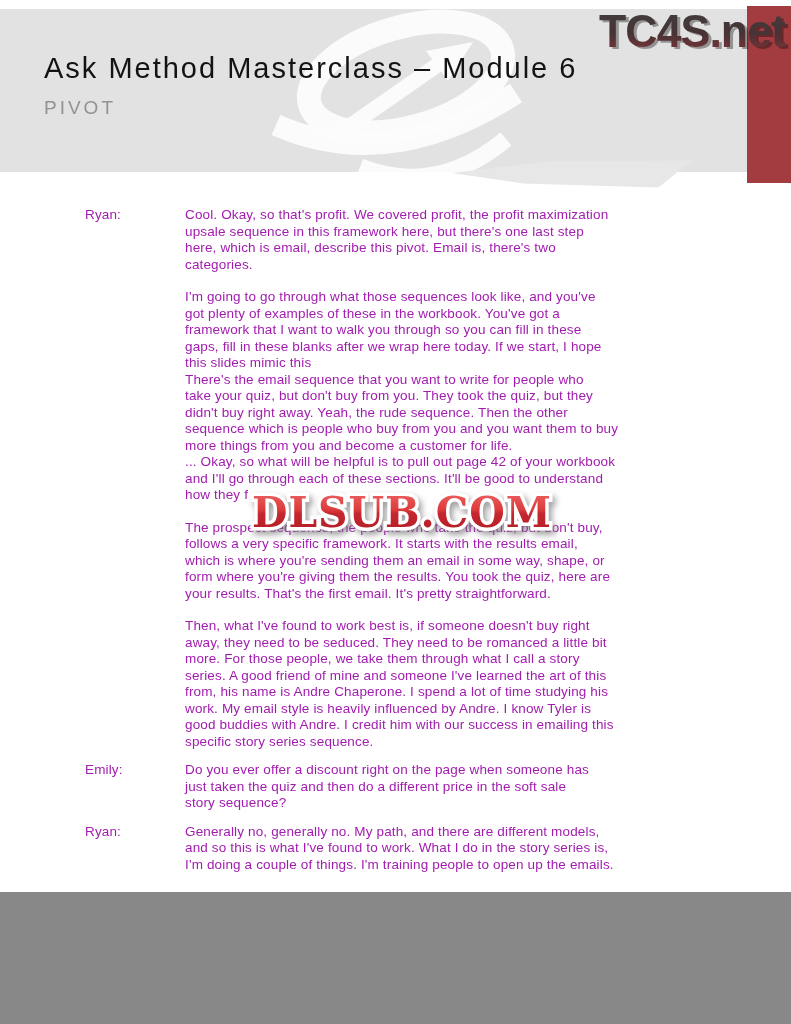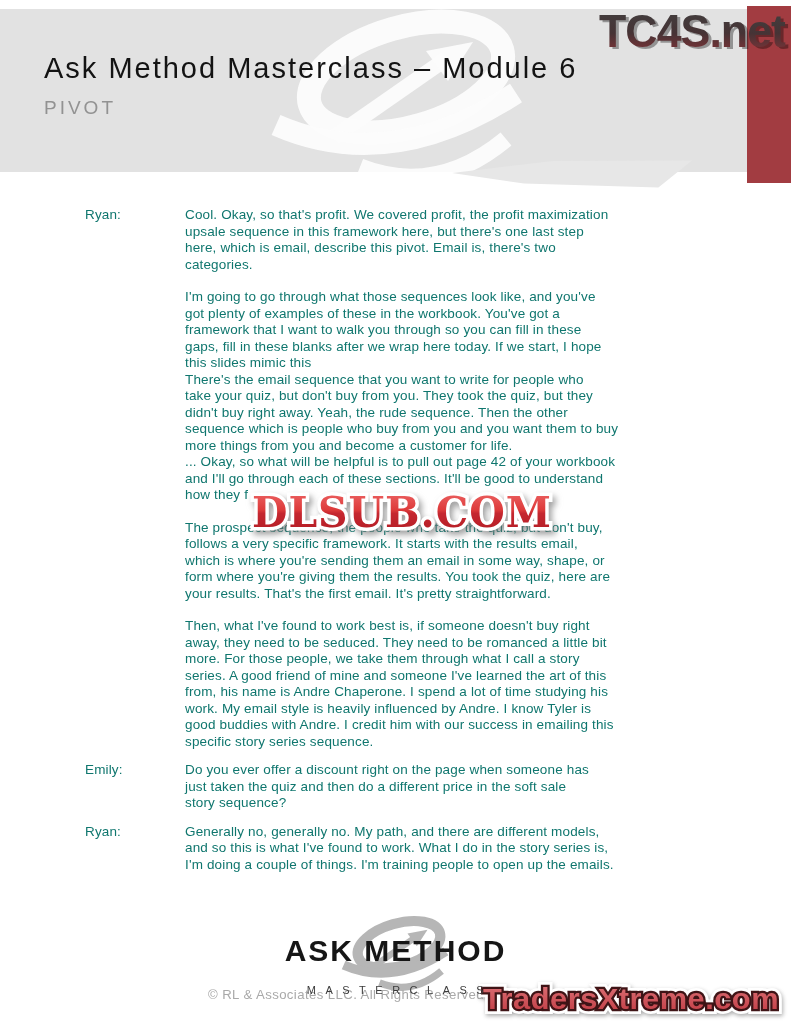--- a/index.html
+++ b/index.html
@@ -1,18 +1,18 @@
 <!DOCTYPE html>
 <html><head>
 <meta charset="utf-8">
 <style>
   * { margin:0; padding:0; box-sizing:border-box; }
   html,body { background:#888; }
   .page {
-    position:relative; width:791px; height:1024px; margin:0 auto;
+    position:relative; width:791px; height:892px; margin:0 auto;
     background:#ffffff; overflow:hidden;
     font-family:"Liberation Sans", sans-serif;
   }
 
   
   .header-band {
     position:absolute; left:0; top:9px; width:748px; height:163px;
     background:#e2e2e2; overflow:hidden;
   }
   .swoosh-header { position:absolute; left:268px; top:-4px; }
@@ -31,21 +31,21 @@
   }
   .doc-subtitle {
     position:absolute; left:44px; top:97px;
     font-size:19px; font-weight:400; letter-spacing:3px; color:#929292;
   }
   .wm-top { position:absolute; left:598px; top:6px; }
 
   
   .transcript {
     position:absolute; left:85px; top:207px; width:660px;
-    font-size:13.5px; line-height:16.5px; letter-spacing:0.15px; color:#0f766e;
+    font-size:13.5px; line-height:16.5px; letter-spacing:0.15px; color:#a21caf;
   }
   .entry { display:flex; align-items:flex-start; }
   .entry + .entry { margin-top:12px; }
   .speaker { width:100px; flex-shrink:0; }
   .paras { width:560px; }
   .para { white-space:pre-line; }
   .para.gap { margin-top:16px; }
 
   
   .wm-middle { position:absolute; left:246px; top:486px; }

